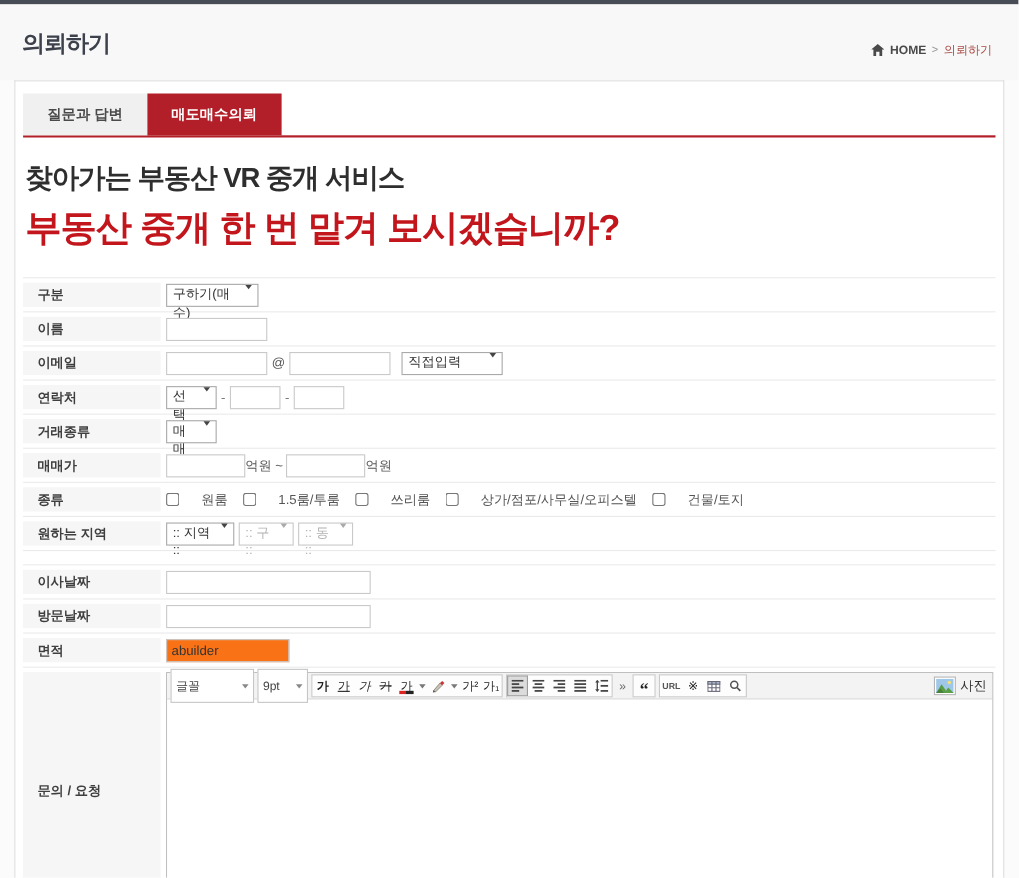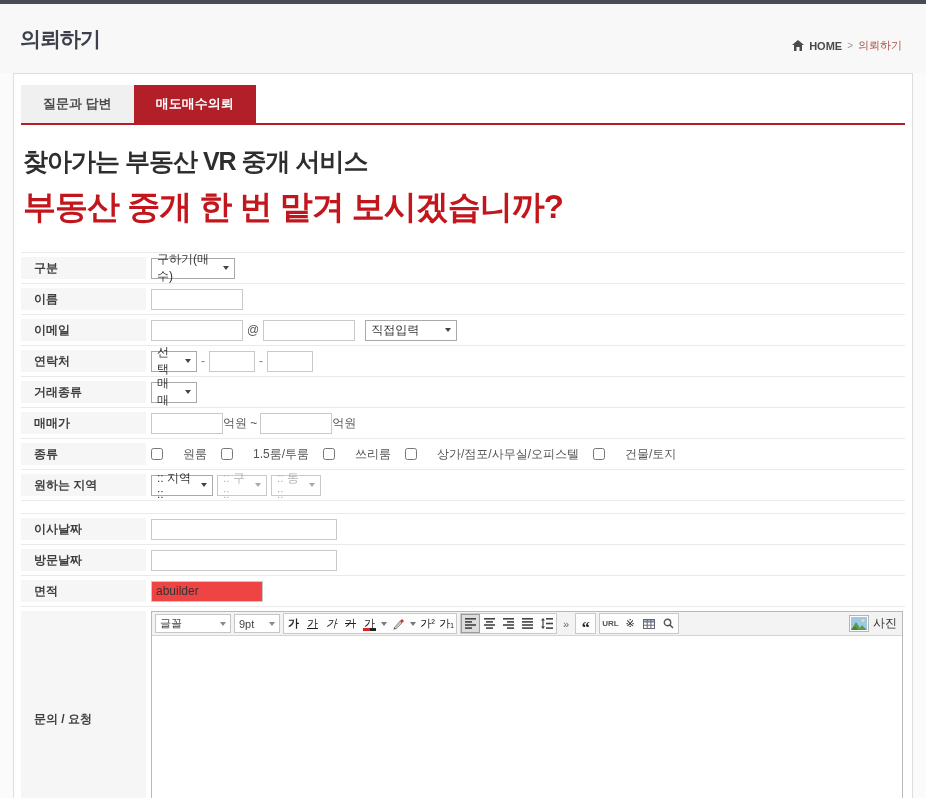--- a/index.html
+++ b/index.html
@@ -55,24 +55,24 @@
     display: flex; align-items: center; padding-left: 13px;
     background: #f5f6f5; font-size: 12px; font-weight: bold; color: #3f3f3f;
   }
   .ffield { flex: 1; display: flex; align-items: center; gap: 4px; padding: 4px 2px 4px 5px; font-size: 12px; color: #555; flex-wrap: wrap; }
 
   
   .inp {
     height: 21px; border: 1px solid #c9c9c9; background: #fff;
     font-size: 12px; padding: 0 4px; font-family: inherit; color: #333;
   }
-  .inp.yellow { background: #ef4444; border-color: #c9c9c9; }
+  .inp.yellow { background: #f97316; border-color: #c9c9c9; }
   .sel {
     height: 21px; border: 1px solid #a9a9a9; background: #fff;
-    display: inline-flex; align-items: center; justify-content: space-between;
+    display: inline-flex; align-items: flex-start; justify-content: space-between;
     padding: 0 5px; font-size: 12px; color: #333; cursor: pointer;
   }
   .sel .arr {
     width: 0; height: 0; border-left: 3px solid transparent; border-right: 3px solid transparent;
     border-top: 4px solid #444; margin-left: 7px;
   }
   .sel.dim { color: #b3b3b3; border-color: #c9c9c9; }
   .sel.dim .arr { border-top-color: #aaa; }
   .w46{width:46px}.w62{width:62px}.w50{width:50px}.w72{width:72px}
   .w84{width:84px}.w92{width:92px}.w112{width:112px}.w186{width:186px}
@@ -84,21 +84,21 @@
   
   .frow.inquiry { min-height: 210px; align-items: center; }
   .frow.inquiry .flabel { margin: 4px 0; }
   .editor { flex: 1; border: 1px solid #b9b9b9; background: #fff; }
   .ed-toolbar {
     display: flex; align-items: center; gap: 3px;
     background: #f3f3f3; border-bottom: 1px solid #d4d4d4;
     padding: 2px 3px; height: 24px;
   }
   .ed-sel {
-    height: 19px; background: #fff; border: 1px solid #c6c6c6;
+    height: 31px; background: #fff; border: 1px solid #c6c6c6;
     display: inline-flex; align-items: center; justify-content: space-between;
     font-size: 11px; color: #444; padding: 0 4px; cursor: pointer;
   }
   .ed-sel .arr { width:0;height:0;border-left:3px solid transparent;border-right:3px solid transparent;border-top:4px solid #888; margin-left:5px; }
   .ed-group { display: inline-flex; align-items: center; border: 1px solid #c9c9c9; background: #fdfdfd; height: 21px; }
   .tbtn {
     min-width: 19px; height: 19px; display: inline-flex; align-items: center; justify-content: center;
     font-size: 11px; color: #222; cursor: pointer; padding: 0 2px; position: relative;
   }
   .tbtn.bold { font-weight: bold; }

